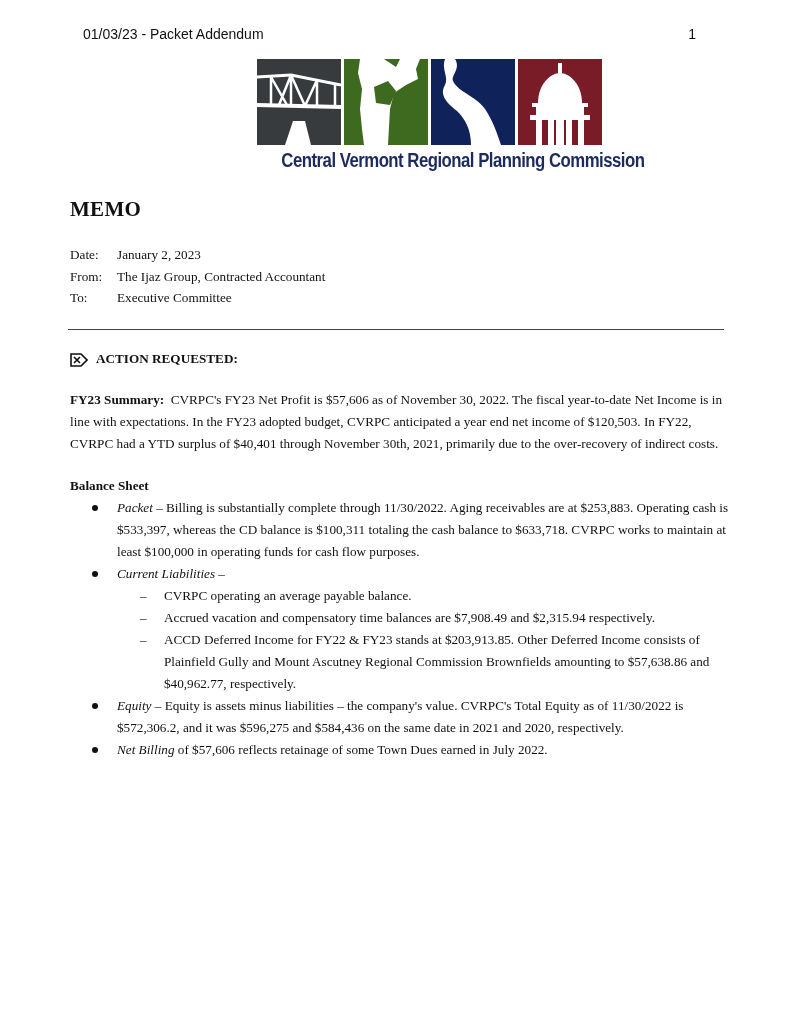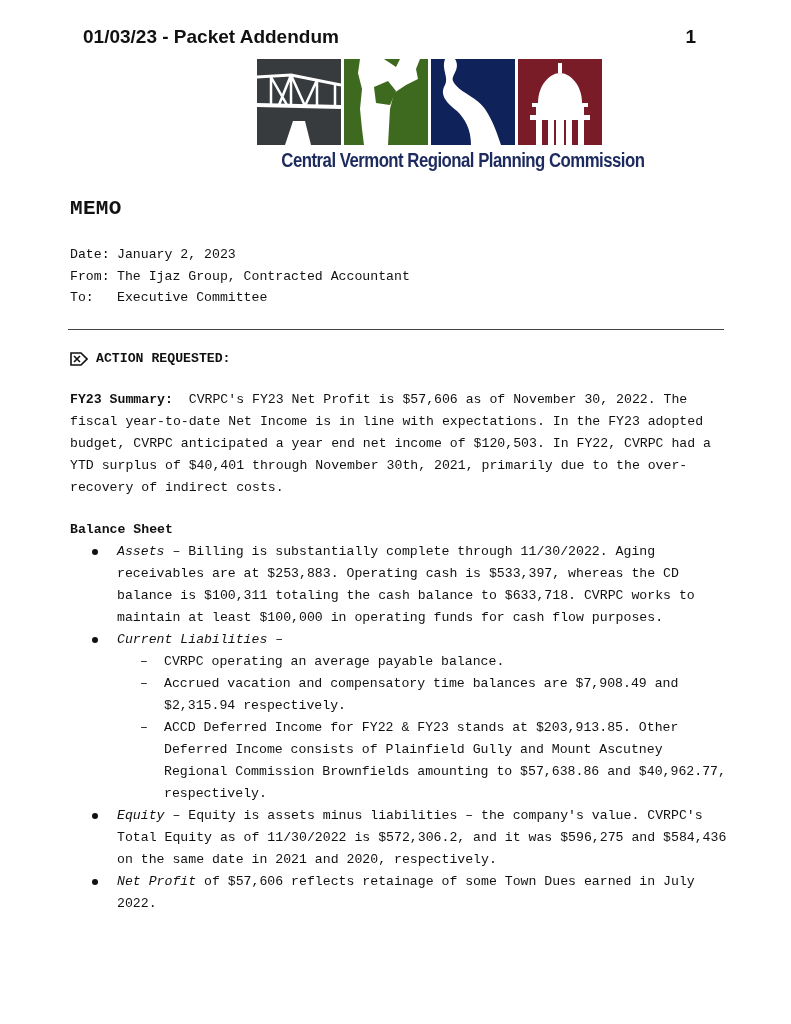--- a/index.html
+++ b/index.html
@@ -1,32 +1,32 @@
 <!DOCTYPE html>
 <html><head>
 <meta charset="utf-8">
 <style>
   html, body { margin: 0; padding: 0; background: #ffffff; }
   body { width: 791px; height: 1024px; position: relative; overflow: hidden;
          font-family: "Liberation Sans", sans-serif; color: #111; }
   .hdr { position: absolute; top: 26px; left: 83px; right: 95px; height: 24px;
-         font-family: "Liberation Sans", sans-serif; font-weight: bold; font-size: 19px; }
+         font-family: "Liberation Sans", sans-serif; font-weight: normal; font-size: 14px; }
   .hdr .title { position: absolute; left: 0; top: 0; }
   .hdr .pg { position: absolute; right: 0; top: 0; }
 
   .logo { position: absolute; left: 222px; top: 59px; width: 348px; height: 120px; padding-left: 35px; }
   .logo .tiles { display: flex; gap: 3px; height: 86px; }
   .tile { width: 84px; height: 86px; position: relative; overflow: hidden; }
   .tile svg { position: absolute; left: 0; top: 0; width: 100%; height: 100%; }
   .logo .org { margin-top: 4px; text-align: center; font-family: "Liberation Sans", sans-serif;
                font-weight: bold; font-size: 19.5px; color: #1c2a5e; letter-spacing: -0.6px;
                transform: scaleX(0.86); transform-origin: center; white-space: nowrap; }
 
   .doc { position: absolute; left: 70px; top: 196px; width: 660px;
-         font-family: Liberation Mono, monospace; font-size: 13.2px; line-height: 22px; color: #111; }
+         font-family: Liberation Serif, serif; font-size: 13.2px; line-height: 22px; color: #111; }
   .memo-title { font-size: 21px; font-weight: bold; margin: 0 0 22px 0; letter-spacing: 0.3px; line-height: 26px; }
   .meta-row { display: flex; line-height: 21.6px; align-items: flex-end; }
   .meta-row .k { width: 47px; }
   .divider { height: 0; border-top: 1.5px solid #444; margin: 20px -2px 18px -2px; width: 656px; }
   .action { display: flex; align-items: center; margin-bottom: 19px; }
   .action .icon { width: 18px; height: 14px; margin-right: 8px; }
   b { font-weight: bold; }
   .para { margin: 0 0 20px 0; }
   .section-h { font-weight: bold; margin: 0; }
   ul.bul { list-style: none; margin: 0; padding: 0; }
@@ -115,33 +115,33 @@
   </div>
 
   <p class="para">
     <b>FY23 Summary:</b>&nbsp;&nbsp;<span>CVRPC's FY23 Net Profit is $57,606 as of November 30, 2022. The fiscal year-to-date Net Income is in line with expectations. In the FY23 adopted budget, CVRPC anticipated a year end net income of $120,503. In FY22, CVRPC had a YTD surplus of $40,401 through November 30th, 2021, primarily due to the over-recovery of indirect costs.</span>
   </p>
 
   <div class="section-h">Balance Sheet</div>
   <ul class="bul">
     <li>
       <span class="dot"></span>
-      <i>Assets</i><span> – Billing is substantially complete through 11/30/2022.  Aging receivables are at $253,883.  Operating cash is $533,397, whereas the CD balance is $100,311 totaling the cash balance to $633,718.  CVRPC works to maintain at least $100,000 in operating funds for cash flow purposes.</span>
+      <i>Packet</i><span> – Billing is substantially complete through 11/30/2022.  Aging receivables are at $253,883.  Operating cash is $533,397, whereas the CD balance is $100,311 totaling the cash balance to $633,718.  CVRPC works to maintain at least $100,000 in operating funds for cash flow purposes.</span>
     </li>
     <li>
       <span class="dot"></span>
       <i>Current Liabilities</i><span> –</span>
       <ul class="dash">
         <li><span class="dash-mark">–</span><span>CVRPC operating an average payable balance.</span></li>
         <li><span class="dash-mark">–</span><span>Accrued vacation and compensatory time balances are $7,908.49 and $2,315.94 respectively.</span></li>
         <li><span class="dash-mark">–</span><span>ACCD Deferred Income for FY22 &amp; FY23 stands at $203,913.85.  Other Deferred Income consists of Plainfield Gully and Mount Ascutney Regional Commission Brownfields amounting to $57,638.86 and $40,962.77, respectively.</span></li>
       </ul>
     </li>
     <li>
       <span class="dot"></span>
       <i>Equity</i><span> – Equity is assets minus liabilities – the company's value.  CVRPC's Total Equity as of 11/30/2022 is $572,306.2, and it was $596,275 and $584,436 on the same date in 2021 and 2020, respectively.</span>
     </li>
     <li>
       <span class="dot"></span>
-      <i>Net Profit</i><span> of $57,606 reflects retainage of some Town Dues earned in July 2022.</span>
+      <i>Net Billing</i><span> of $57,606 reflects retainage of some Town Dues earned in July 2022.</span>
     </li>
   </ul>
 </div>
 
 </body></html>

